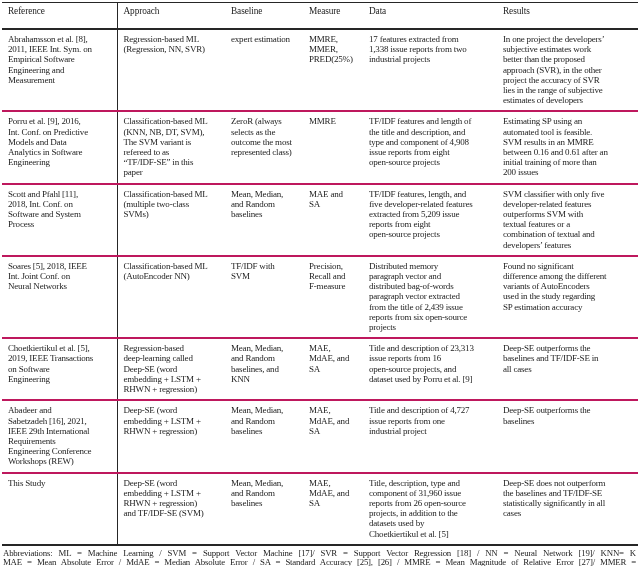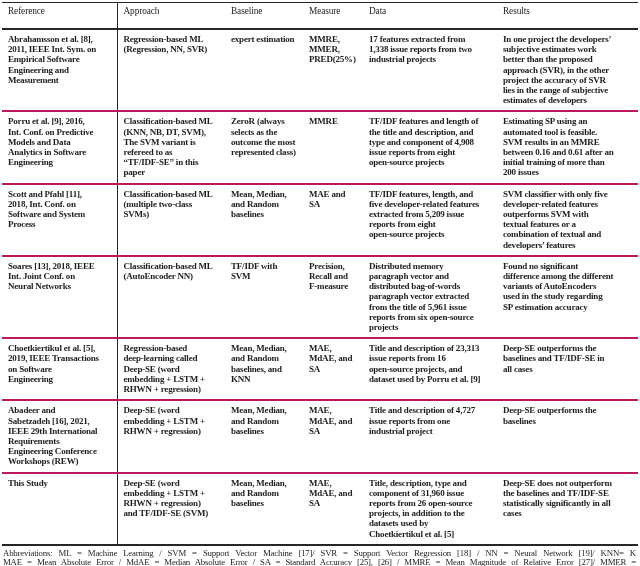--- a/index.html
+++ b/index.html
@@ -31,21 +31,20 @@
     border-bottom: 2px solid #262626;
     letter-spacing: -0.1px;
   }
   table.lit td {
     vertical-align: top;
     font-size: 9px;
     line-height: 10.2px;
     letter-spacing: -0.2px;
     padding: 4px 4px 5px 6px;
     white-space: pre-line;
-    font-weight: bold;
   }
   table.lit tbody tr + tr td {
     border-top: 2px solid #be185d;
   }
   table.lit th:first-child,
   table.lit td:first-child {
     border-right: 1.5px solid #262626;
   }
   
   tbody tr:nth-child(1) { height: 77px; }
@@ -165,35 +164,35 @@
 reports from eight
 open-source projects</td>
         <td>SVM classifier with only five
 developer-related features
 outperforms SVM with
 textual features or a
 combination of textual and
 developers’ features</td>
       </tr>
       <tr>
-        <td>Soares [13], 2018, IEEE
+        <td>Soares [5], 2018, IEEE
 Int. Joint Conf. on
 Neural Networks</td>
         <td>Classification-based ML
 (AutoEncoder NN)</td>
         <td>TF/IDF with
 SVM</td>
         <td>Precision,
 Recall and
 F-measure</td>
         <td>Distributed memory
 paragraph vector and
 distributed bag-of-words
 paragraph vector extracted
-from the title of 5,961 issue
+from the title of 2,439 issue
 reports from six open-source
 projects</td>
         <td>Found no significant
 difference among the different
 variants of AutoEncoders
 used in the study regarding
 SP estimation accuracy</td>
       </tr>
       <tr>
         <td>Choetkiertikul et al. [5],

